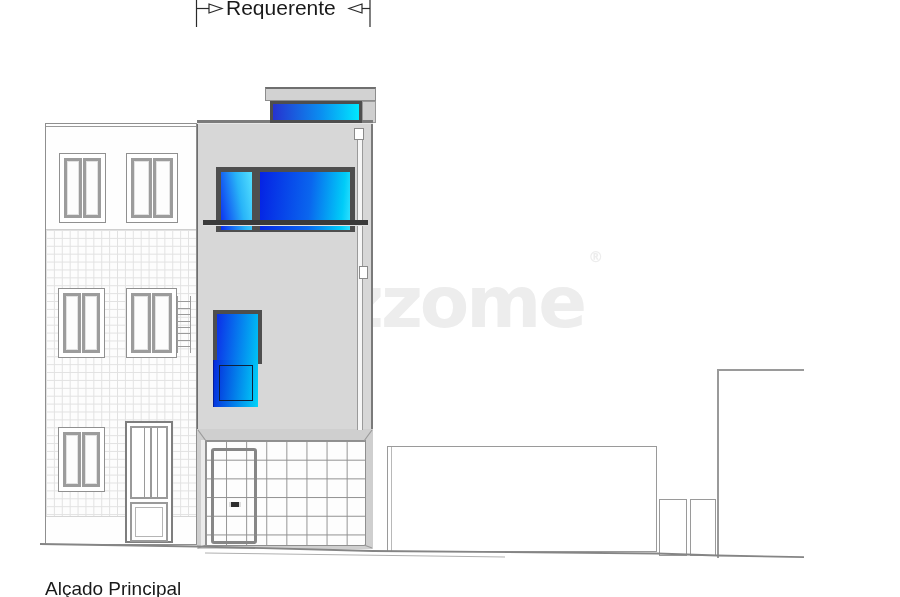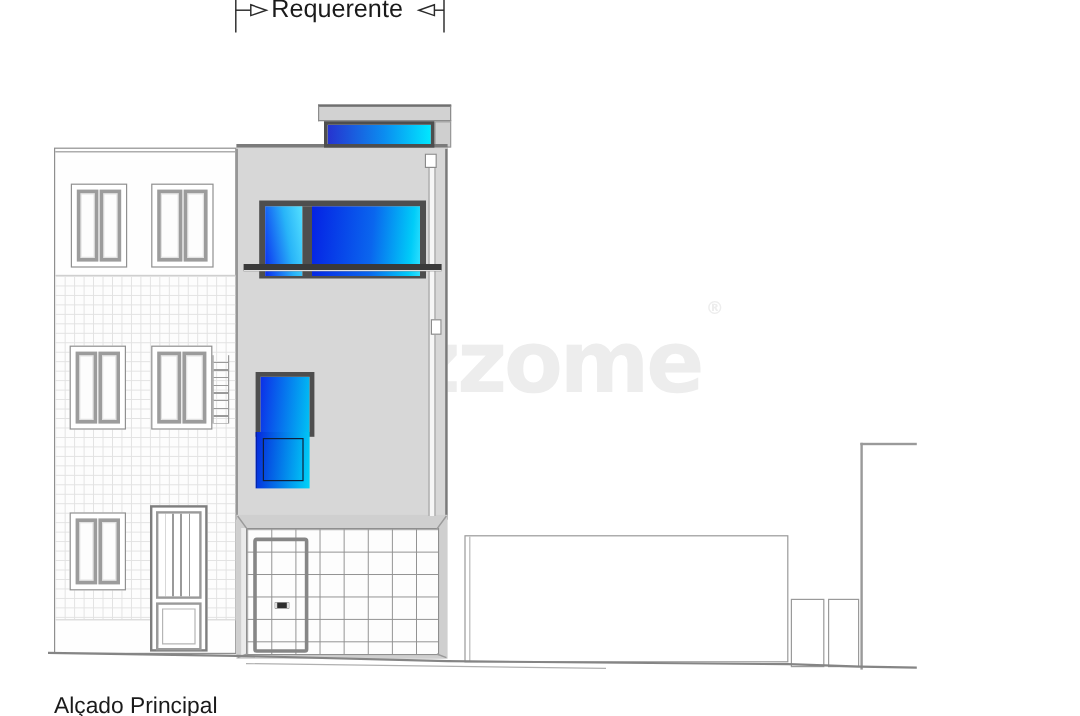--- a/index.html
+++ b/index.html
@@ -3,21 +3,21 @@
 <meta charset="utf-8">
 <style>
   :root{
     --facade-gray:#d7d7d7; --slab-gray:#d2d2d2; --frame-dark:#4e4e4e;
     --railing-dark:#3a3a3a; --outline-gray:#8a8a8a; --tile-line:#e2e2e2;
     --glass-deep-blue:#0a2ae6; --glass-cyan:#00d2f8; --glass-light-cyan:#55e0ff;
     --watermark-gray:#ededed; --ink:#1a1a1a;
   }
   html,body{margin:0;padding:0;background:#ffffff;}
   #canvas{position:relative;width:764px;height:597px;background:#fff;overflow:hidden;
-          font-family:"Liberation Sans",sans-serif;}
+          font-family:"Liberation Sans",sans-serif;padding-left:40px;}
   .abs{position:absolute;box-sizing:border-box;}
 
   
   .watermark{left:342px;top:266px;z-index:0;font-family:"DejaVu Sans",sans-serif;
     font-weight:700;font-size:72px;line-height:1;letter-spacing:-3px;
     color:var(--watermark-gray);user-select:none;}
   .watermark sup{font-size:15px;letter-spacing:0;position:relative;top:-40px;left:4px;}
 
   
   .left-building{left:45px;top:123px;width:152px;height:422px;border:1px solid #8f8f8f;

